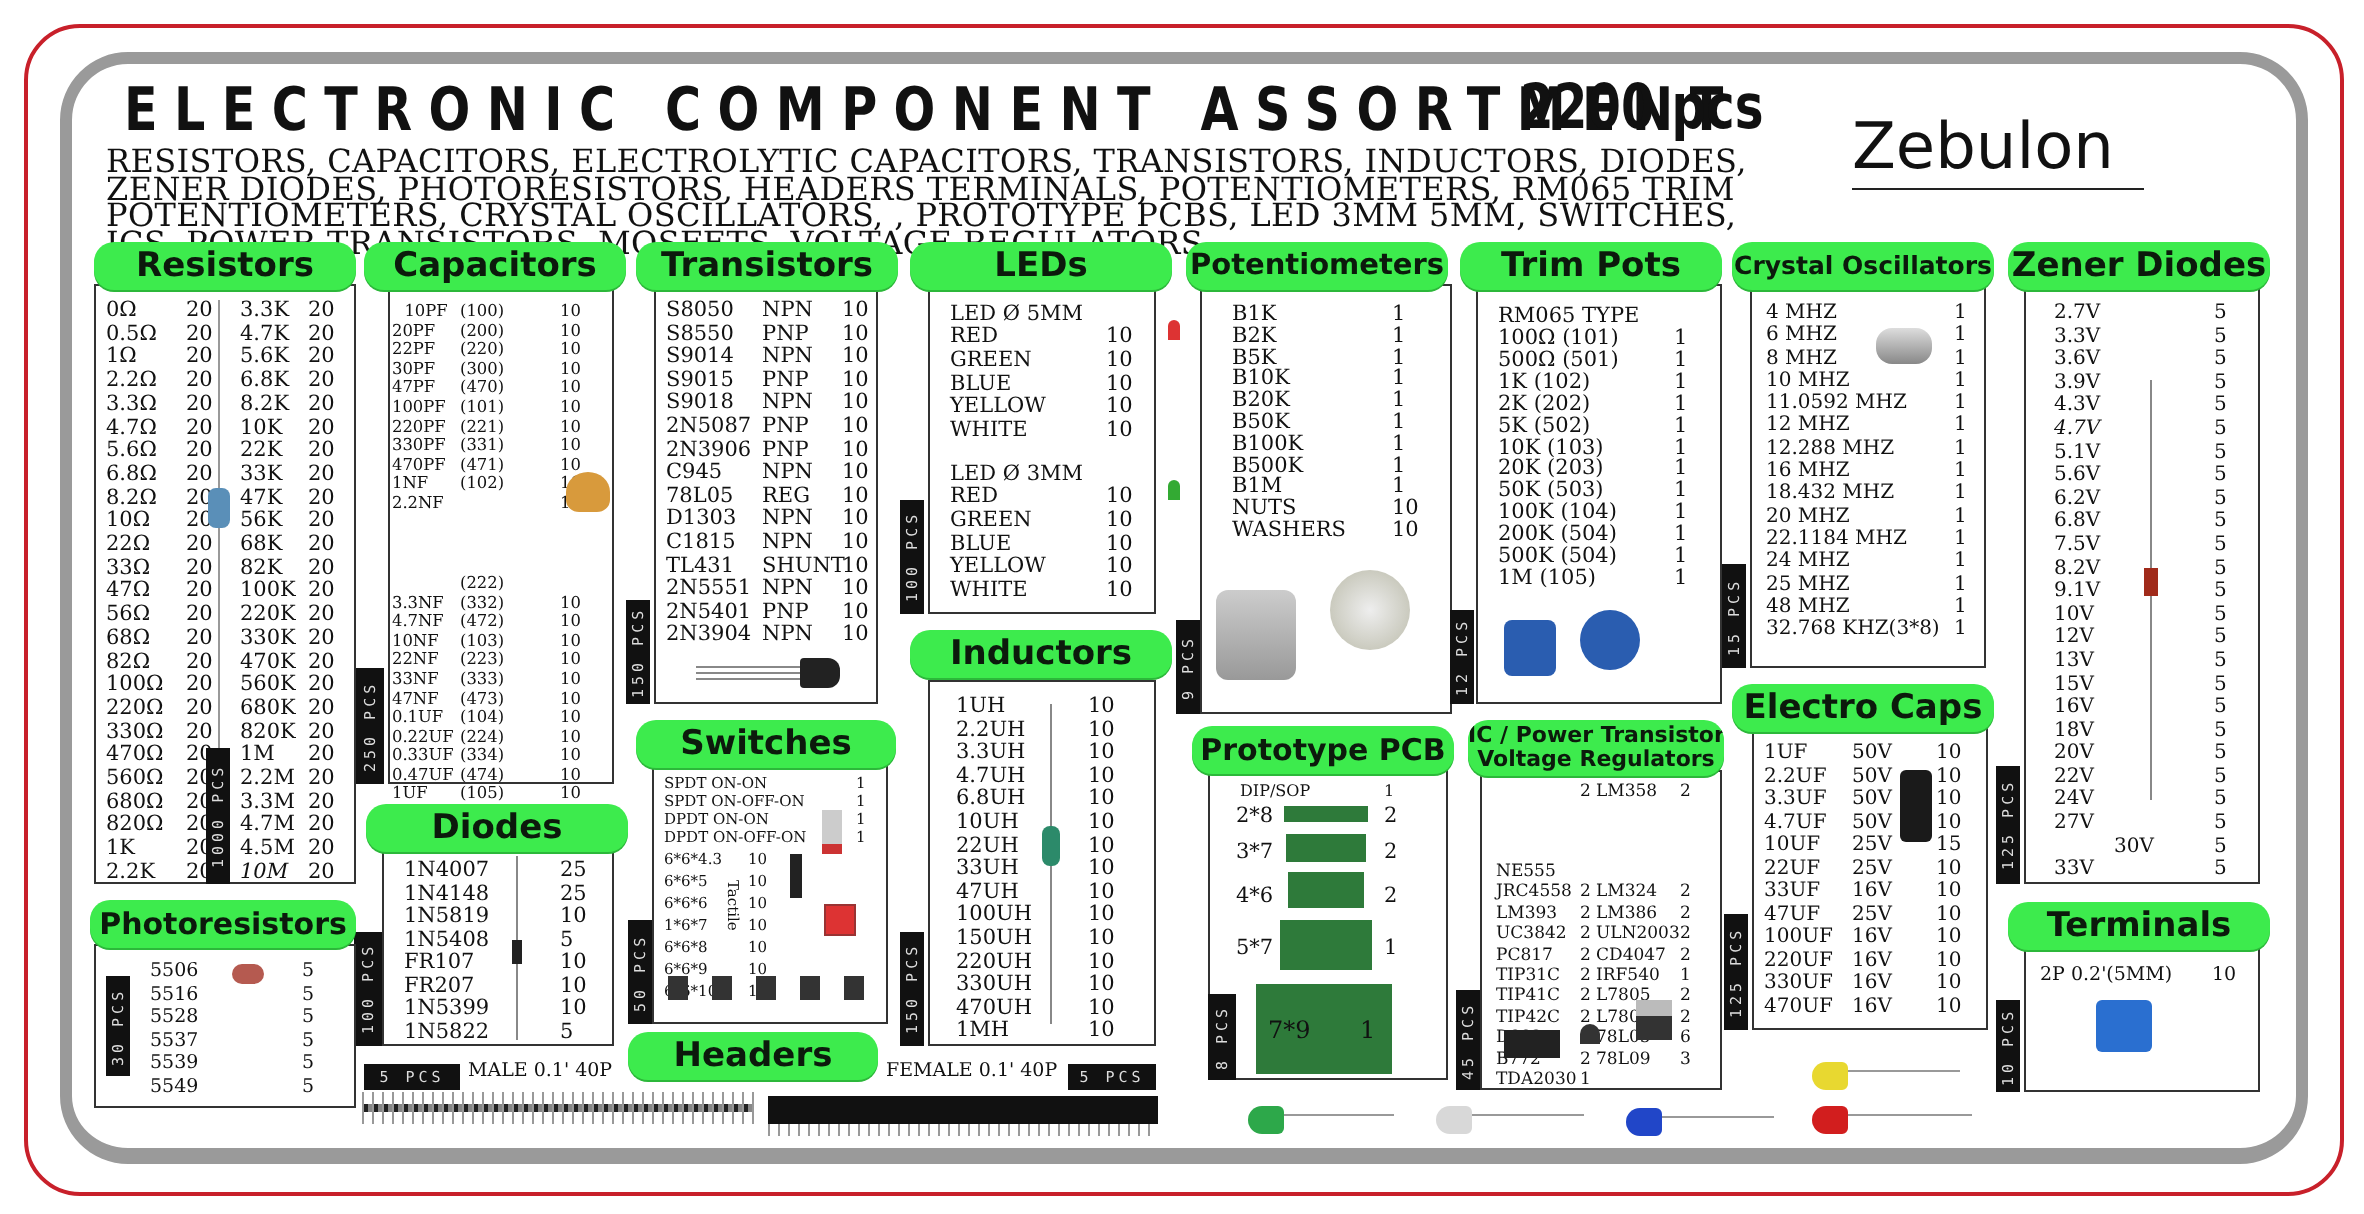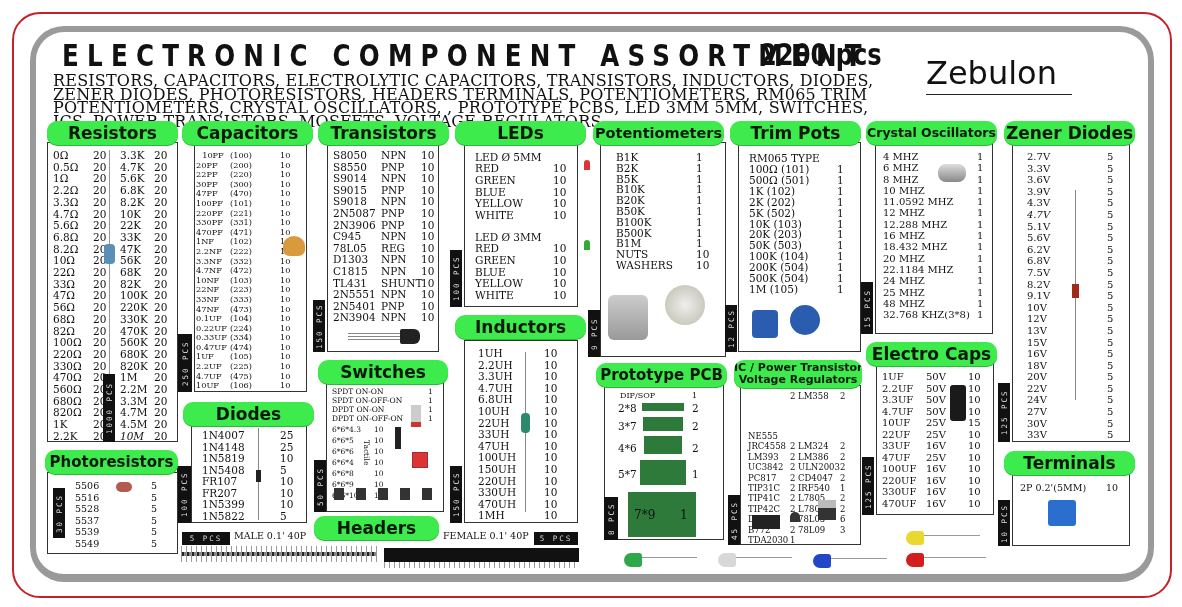--- a/index.html
+++ b/index.html
@@ -293,21 +293,21 @@
       <span style="width: 50px;">(471)</span>
       <span style="width: 14px;">10</span>
     </div>
     <div class="row">
       <span style="width: 34px;">1NF</span>
       <span style="width: 50px;">(102)</span>
       <span style="width: 14px;">10</span>
     </div>
     <div class="row">
       <span style="width: 34px;">2.2NF</span>
-      <span style="width: 50px;">(222)</span>
+      <span style="width: 50px; margin-top: 40px;">(222)</span>
       <span style="width: 14px;">10</span>
     </div>
     <div class="row">
       <span style="width: 34px;">3.3NF</span>
       <span style="width: 50px;">(332)</span>
       <span style="width: 14px;">10</span>
     </div>
     <div class="row">
       <span style="width: 34px;">4.7NF</span>
       <span style="width: 50px;">(472)</span>
@@ -777,21 +777,21 @@
     </div>
     <div class="row">
       <span style="width: 80px;">24V</span>
       <span style="width: 10px;">5</span>
     </div>
     <div class="row">
       <span style="width: 80px;">27V</span>
       <span style="width: 10px;">5</span>
     </div>
     <div class="row">
-      <span style="width: 80px;">30V</span>
+      <span style="width: 80px; text-align: center;">30V</span>
       <span style="width: 10px;">5</span>
     </div>
     <div class="row">
       <span style="width: 80px;">33V</span>
       <span style="width: 10px;">5</span>
     </div>
   </div>
 <div style="position:absolute;left:1075px;top:190px;width:1px;height:210px;background:#888"></div>
 <div style="position:absolute;left:1072px;top:284px;width:7px;height:14px;background:#a02a1a"></div>
 <div class="pcs" style="left:998px;top:383px;width:12px;height:59px">125 PCS</div>
@@ -863,21 +863,21 @@
     </div>
     <div class="row">
       <span style="width: 42px;">6*6*5</span>
       <span style="width: 12px;">10</span>
     </div>
     <div class="row">
       <span style="width: 42px;">6*6*6</span>
       <span style="width: 12px;">10</span>
     </div>
     <div class="row">
-      <span style="width: 42px;">6*6*4</span>
+      <span style="width: 42px;">1*6*7</span>
       <span style="width: 12px;">10</span>
     </div>
     <div class="row">
       <span style="width: 42px;">6*6*8</span>
       <span style="width: 12px;">10</span>
     </div>
     <div class="row">
       <span style="width: 42px;">6*6*9</span>
       <span style="width: 12px;">10</span>
     </div>

